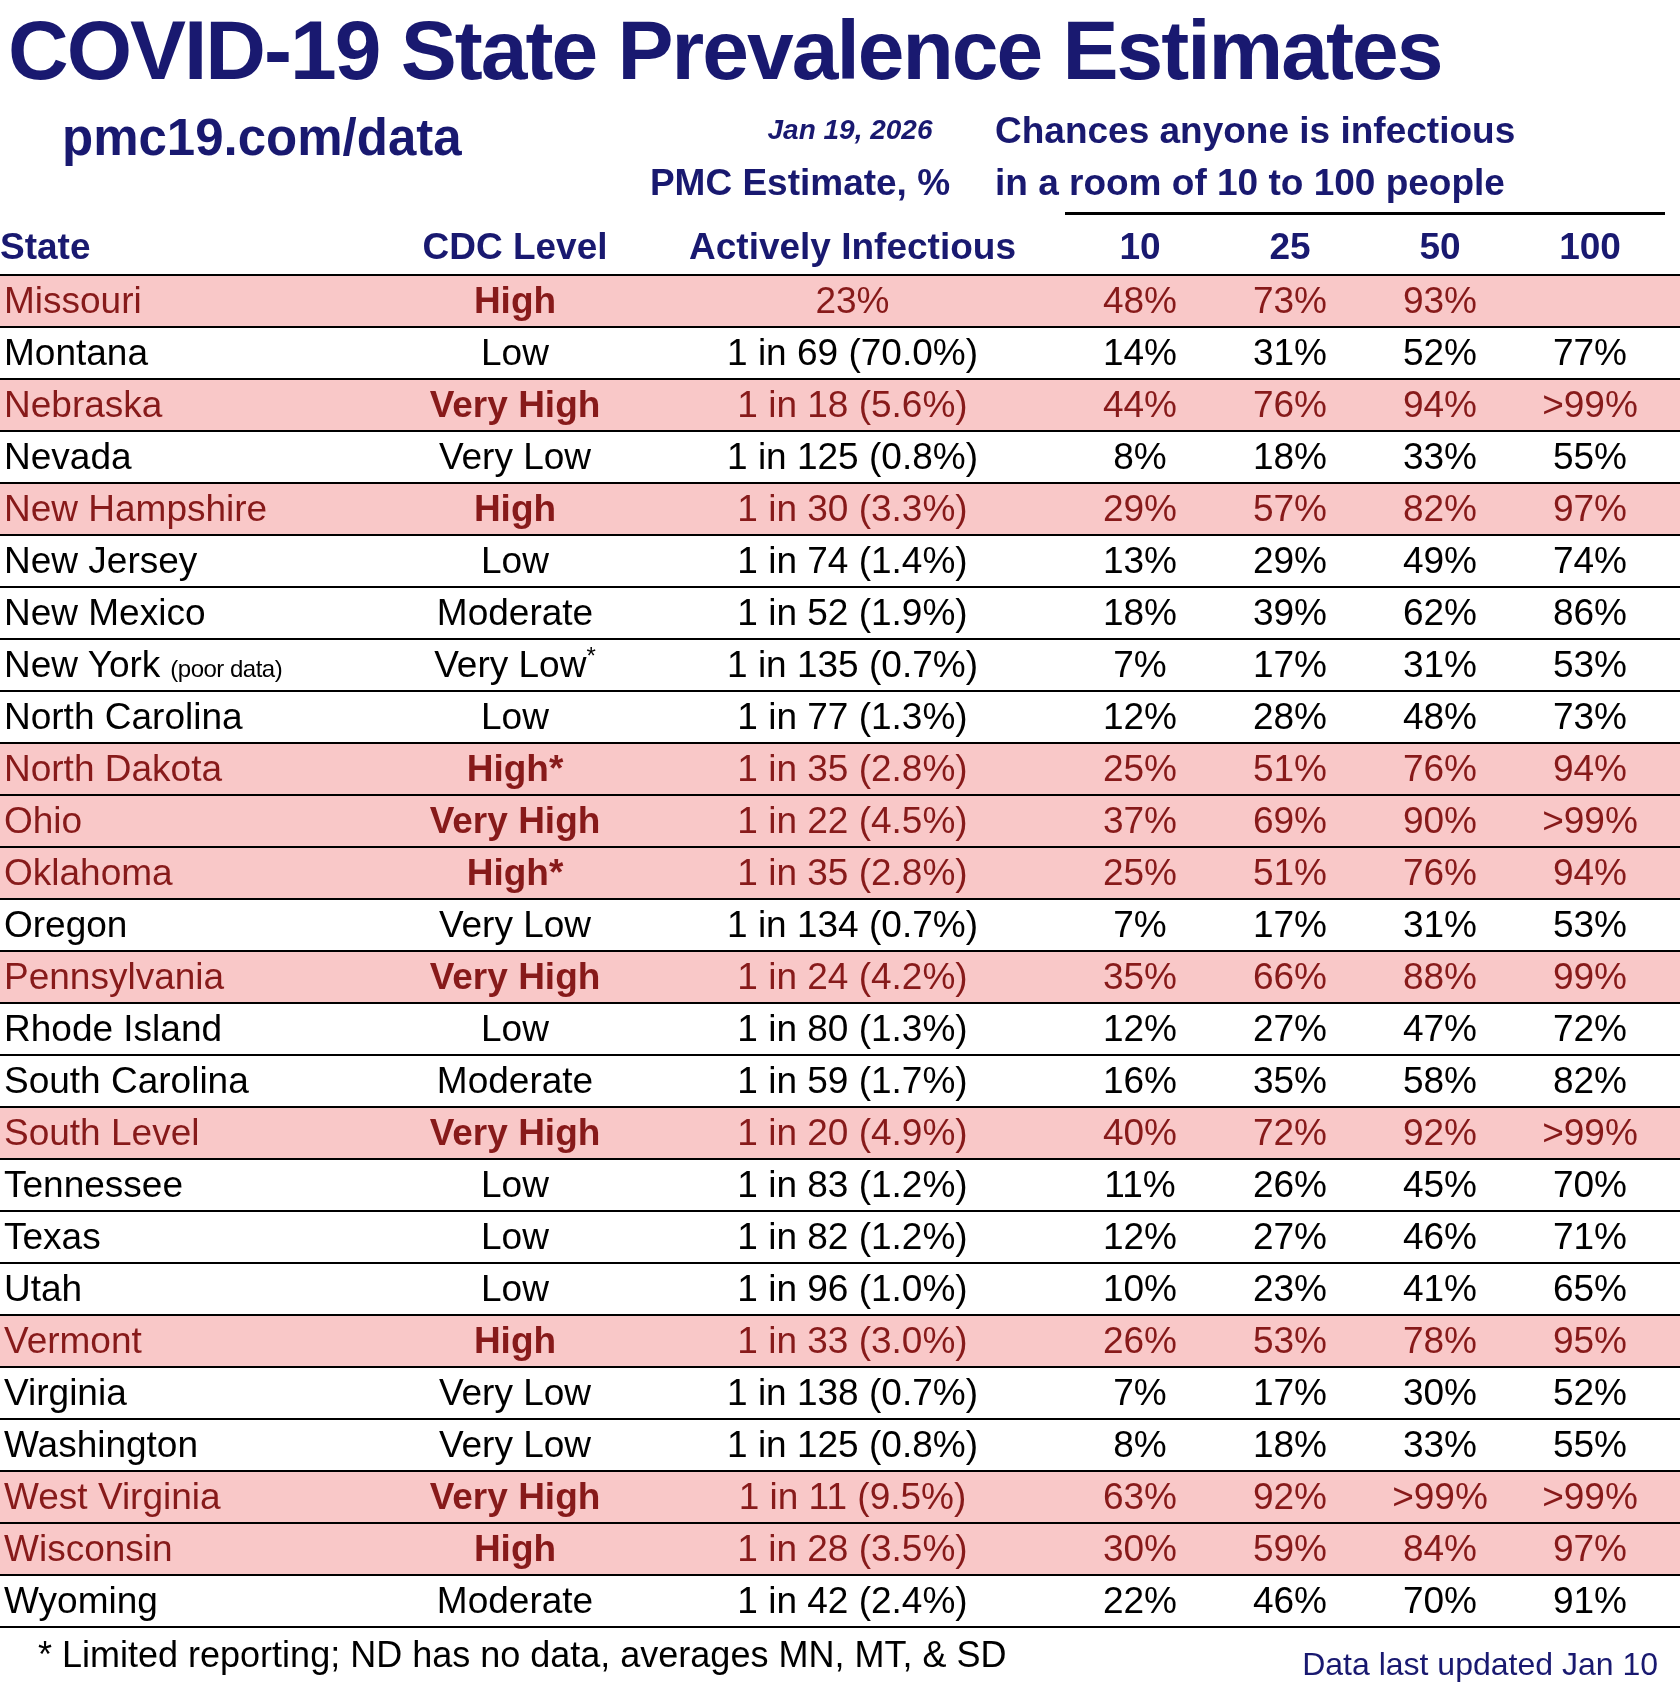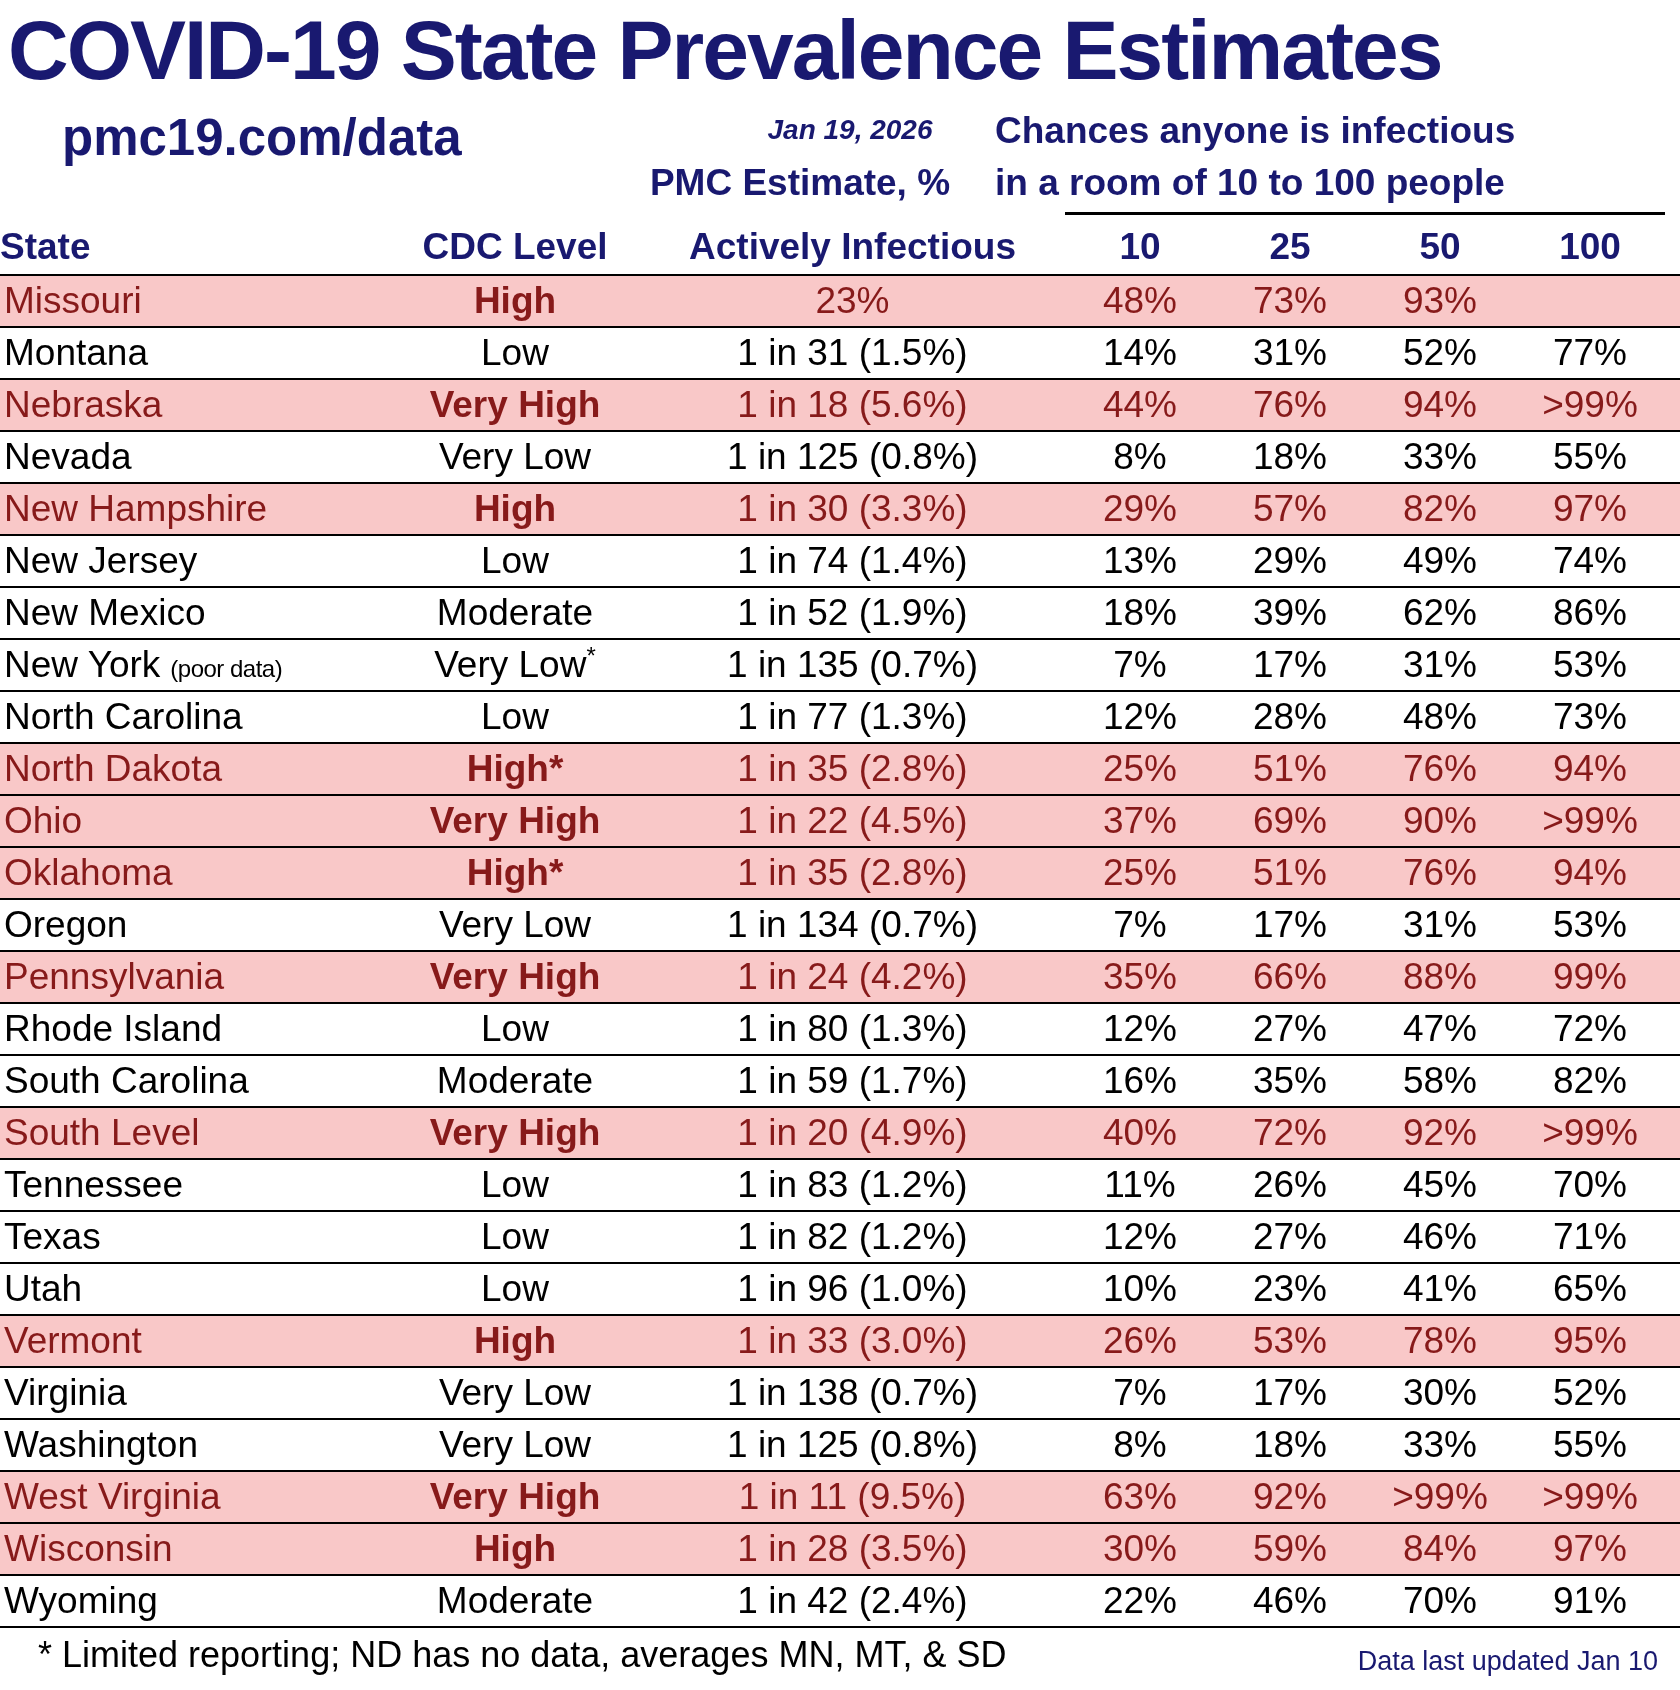--- a/index.html
+++ b/index.html
@@ -68,21 +68,21 @@
   .row.hl{background:var(--pink);color:var(--maroon);}
   .row.hl .c-cdc{font-weight:bold;}
   .state-note{font-size:24px;margin-left:10px;letter-spacing:-0.5px;}
   sup.cdc-sup{font-size:24px;vertical-align:super;line-height:0;}
   #footnote{
     position:absolute;top:1634px;left:38px;
     font-size:36px;color:var(--black);white-space:nowrap;
   }
   #updated{
     position:absolute;top:1646px;right:22px;
-    font-size:27px;color:var(--navy);white-space:nowrap;text-align:center;
+    font-size:32px;color:var(--navy);white-space:nowrap;text-align:center;
   }
 </style>
 </head>
 <body>
 
 <div id="title">COVID-19 State Prevalence Estimates</div>
 
 <div id="site-url">pmc19.com/data</div>
 
 <div id="date">Jan 19, 2026</div>
@@ -110,21 +110,21 @@
     <div class="c-cdc"><span>High</span></div>
     <div class="c-n">23%</div>
     <div class="c-n">48%</div>
     <div class="c-n">73%</div>
     <div class="c-n">93%</div>
     <div></div>
   </div>
     <div class="row grid-row">
     <div class="c-state"><span>Montana</span></div>
     <div class="c-cdc"><span>Low</span></div>
-    <div class="c-est">1 in 31 (1.5%)</div>
+    <div class="c-est">1 in 69 (70.0%)</div>
     <div class="c-n">14%</div>
     <div class="c-n">31%</div>
     <div class="c-n">52%</div>
     <div class="c-n">77%</div>
     <div></div>
   </div>
     <div class="row grid-row hl">
     <div class="c-state"><span>Nebraska</span></div>
     <div class="c-cdc"><span>Very High</span></div>
     <div class="c-est">1 in 18 (5.6%)</div>

